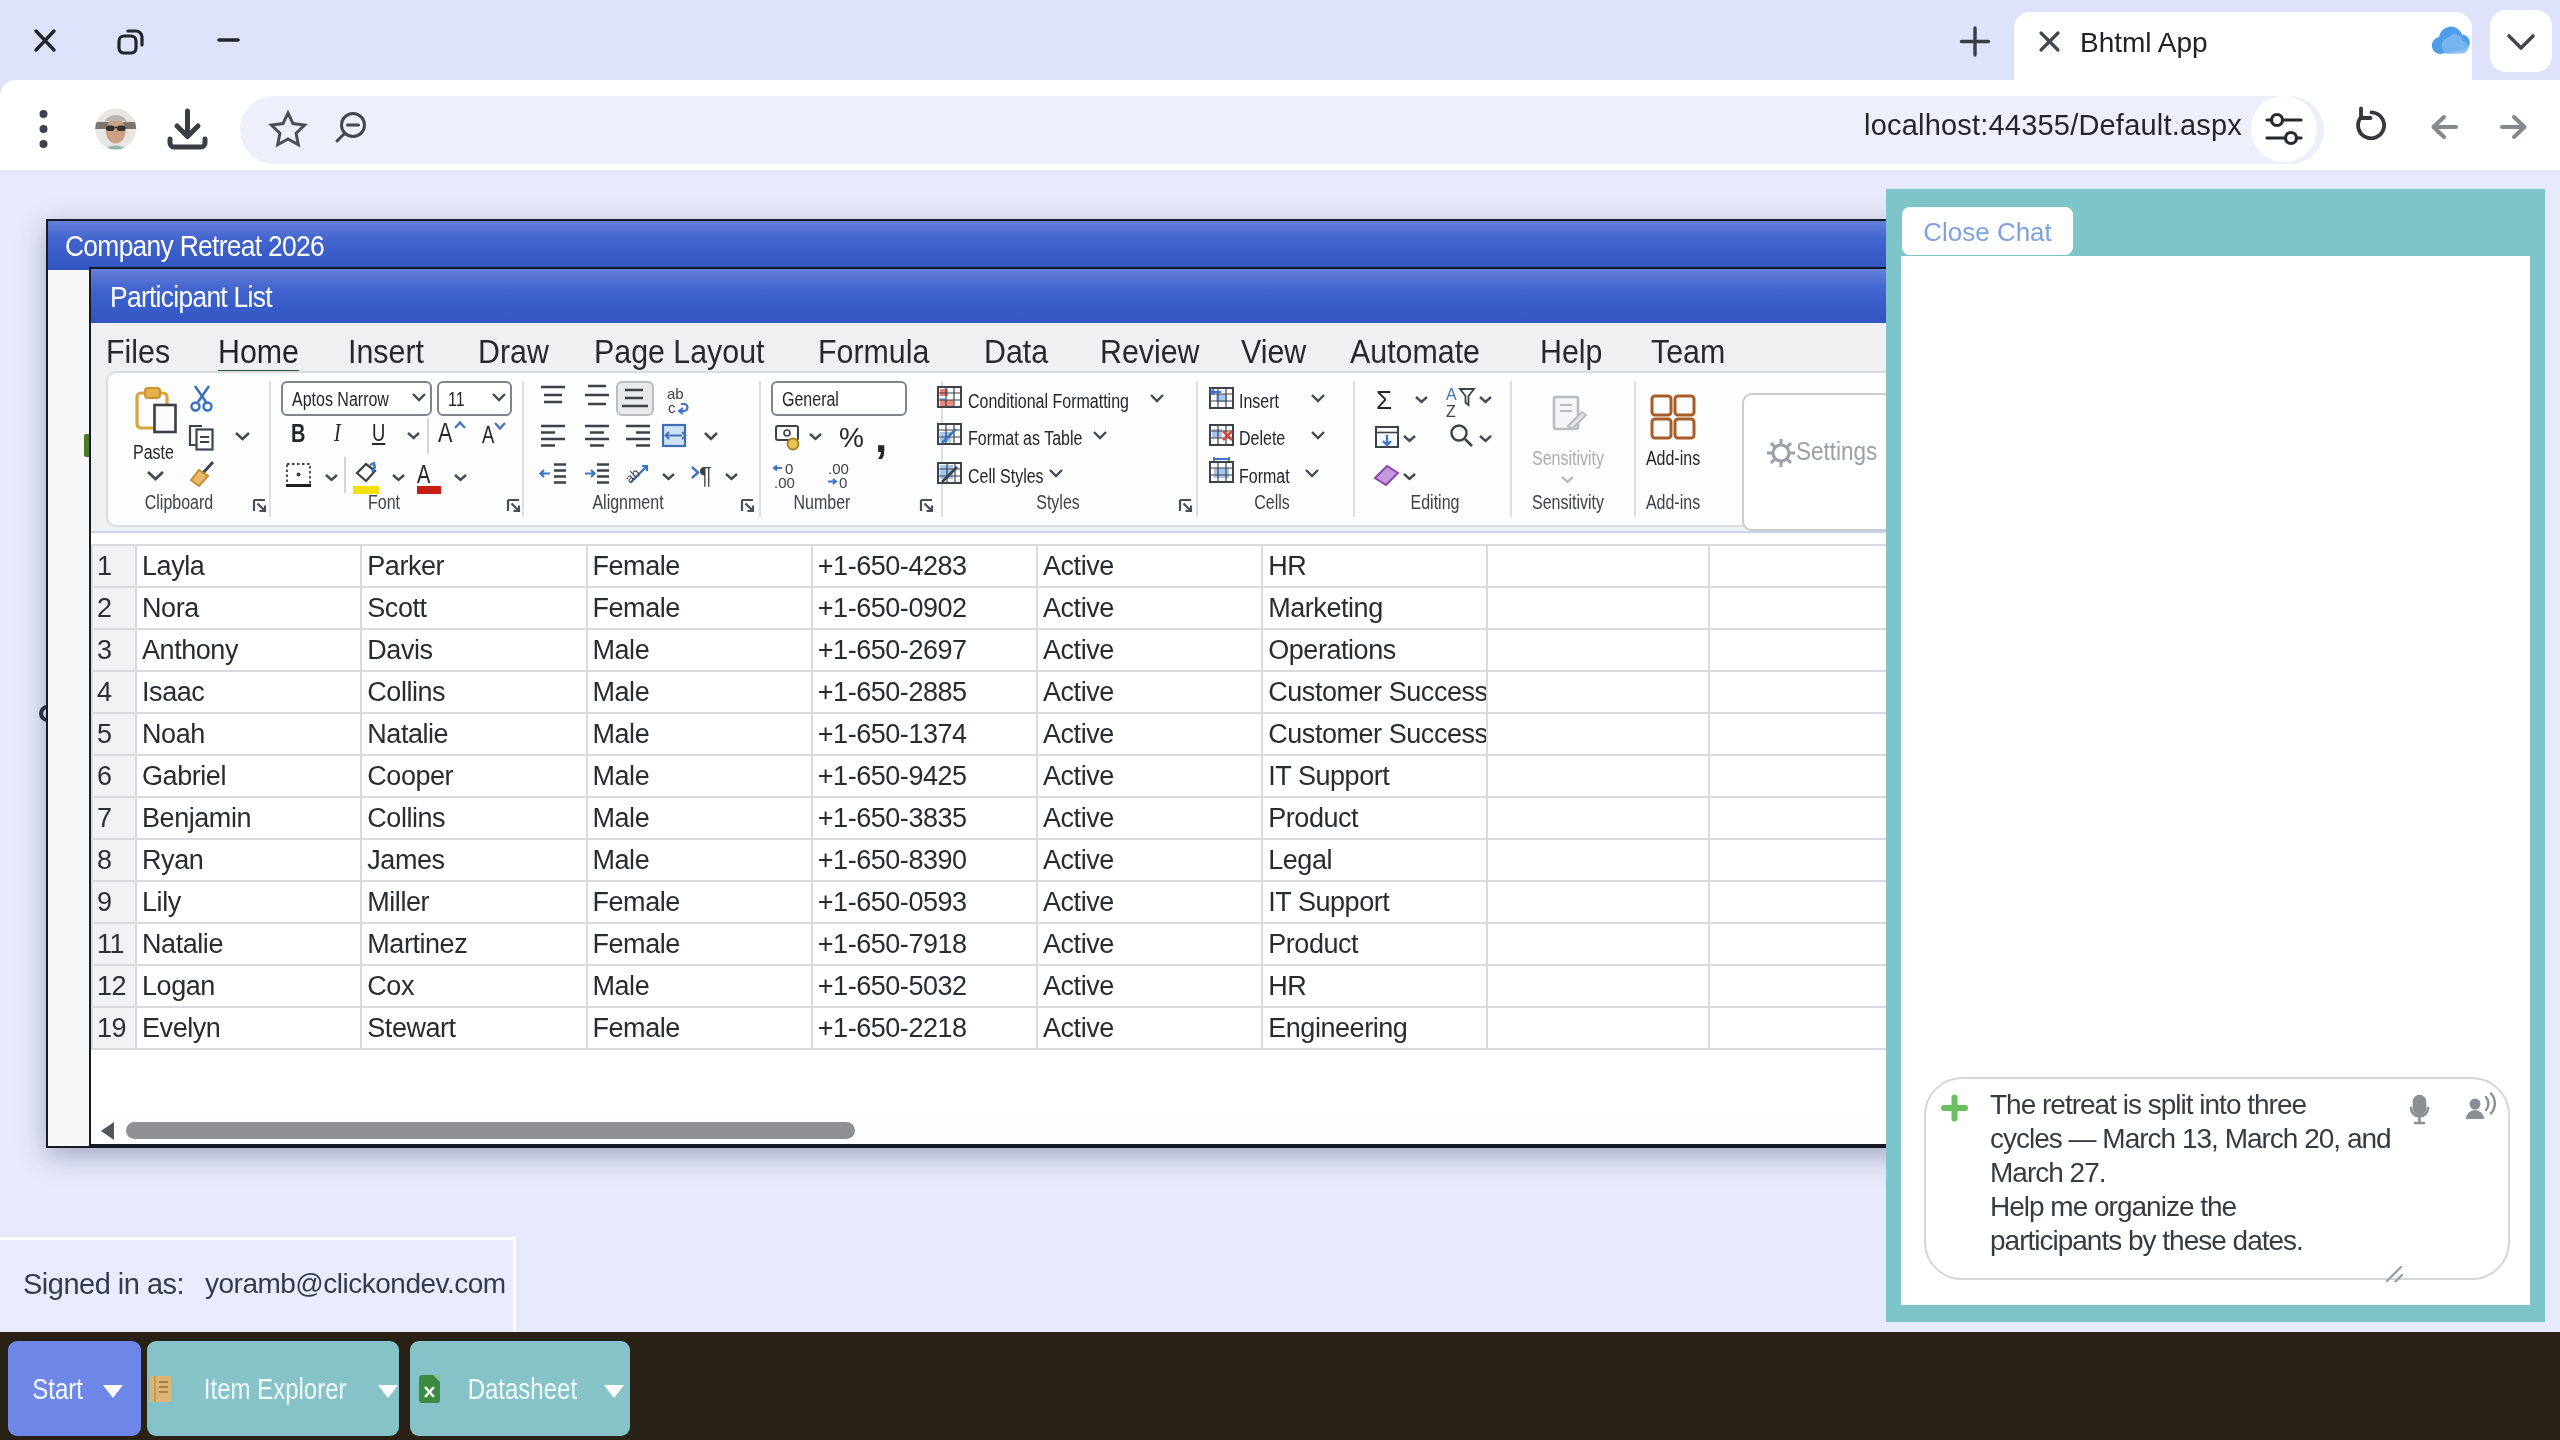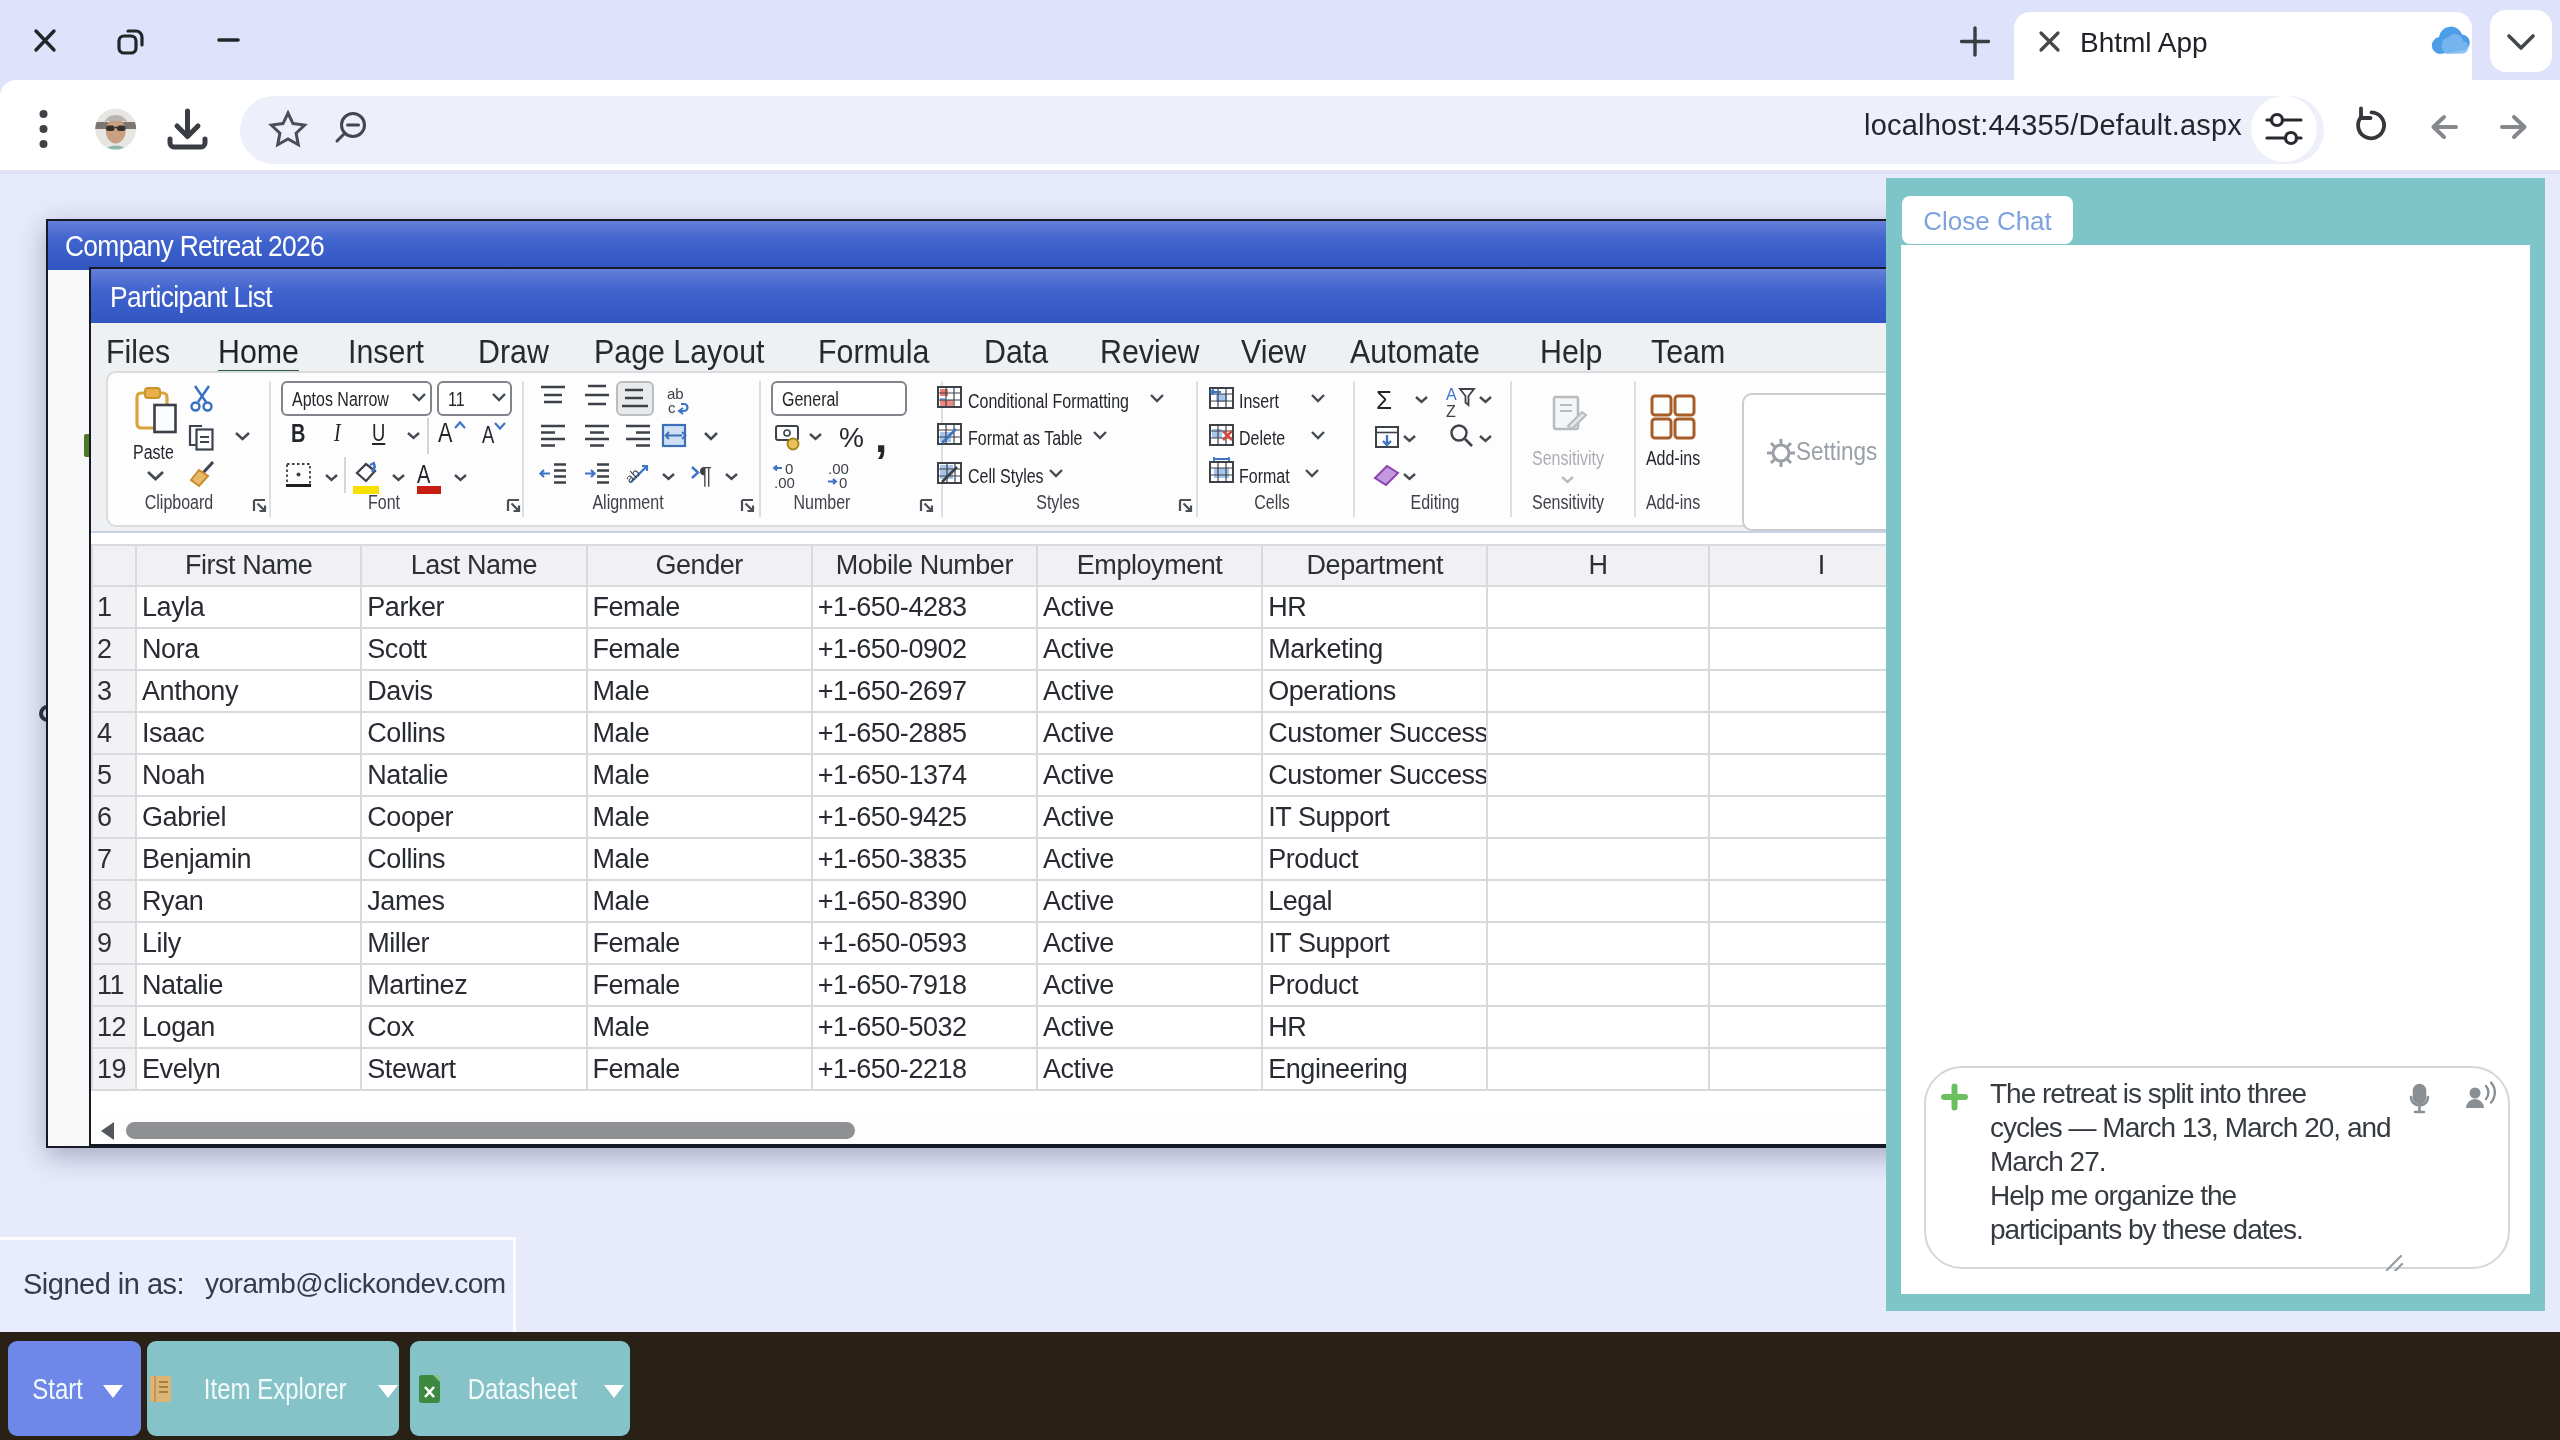--- a/index.html
+++ b/index.html
@@ -36,21 +36,21 @@
   
   #sheet { position:absolute; left:0px; top:262px; width:1869px; height:587px; background:#ffffff; overflow:hidden; border-top:2px solid #c8d2e8; }
   table { border-collapse:collapse; table-layout:fixed; width:1844px; margin-left:0px; margin-top:11px; font-size:27px; color:#282b31; }
   td,th { border:2px solid #d9dadd; height:42px; padding:0 0 0 5px; letter-spacing:-0.45px; text-align:left; font-weight:normal; white-space:nowrap; overflow:hidden; }
   th { background:#f1f1f3; text-align:center; padding:0; color:#2c2f34; height:41px; }
   td.rn { background:#f2f2f4; padding-left:4px; color:#2c2f34; }
   #hscroll { position:absolute; left:0px; top:849px; width:1869px; height:26px; background:#fdfdfd; }
   #hthumb { position:absolute; left:35px; top:4px; width:729px; height:17px; background:#8f9093; border-radius:9px; }
   #harrow { position:absolute; left:10px; top:4px; width:0; height:0; border-top:9px solid transparent; border-bottom:9px solid transparent; border-right:13px solid #53575d; }
   
-  #chatpanel { position:absolute; left:1886px; top:4px; width:659px; height:1133px; background:#7dc5c9; }
+  #chatpanel { position:absolute; left:1886px; top:15px; width:659px; height:1133px; background:#7dc5c9; }
   #chatwhite { position:absolute; left:15px; top:67px; width:629px; height:1049px; background:#ffffff; }
   #closechat { position:absolute; left:16px; top:18px; width:171px; height:48px; background:#ffffff; border-radius:8px; color:#7ea2df; font-size:26px; text-align:center; line-height:50px; }
   #msgbox { position:absolute; left:23px; top:821px; width:586px; height:203px; border:2px solid #d4d6da; border-radius:38px; background:#fff; }
   #msgtext { position:absolute; left:64px; top:9px; width:420px; font-size:28px; line-height:34px; color:#363b42; letter-spacing:-1px; }
   
   #signedbox { position:absolute; left:0; top:1063px; width:516px; height:95px; background:#e9ecfd; border-top:3px solid #fdfdff; border-right:3px solid #fdfdff; }
   #signedbox span { position:absolute; top:28px; font-size:29px; color:#353b4d; letter-spacing:-0.5px; }
   #taskbar { position:absolute; left:0; top:1158px; width:2560px; height:108px; background:#2a2116; }
   .tbtn { position:absolute; top:9px; height:95px; border-radius:9px; color:#f2fafa; font-size:30px; line-height:95px; text-align:center; }
   .tbtn b { font-weight:normal; display:inline-block; transform:scaleX(0.8); transform-origin:center center; }
@@ -381,31 +381,20 @@
               <col style="width:225px">
               <col style="width:225px">
               <col style="width:225px">
               <col style="width:225px">
               <col style="width:225px">
               <col style="width:225px">
               <col style="width:221px">
               <col style="width:225px">
             </colgroup>
           <tbody>
-              <tr>
-                <th></th>
-                <th>First Name</th>
-                <th>Last Name</th>
-                <th>Gender</th>
-                <th>Mobile Number</th>
-                <th>Employment</th>
-                <th>Department</th>
-                <th>H</th>
-                <th>I</th>
-              </tr>
           <tr>
                 <td class="rn">1</td>
                 <td>Layla</td>
                 <td>Parker</td>
                 <td>Female</td>
                 <td>+1-650-4283</td>
                 <td>Active</td>
                 <td>HR</td>
                 <td></td>
                 <td></td>

